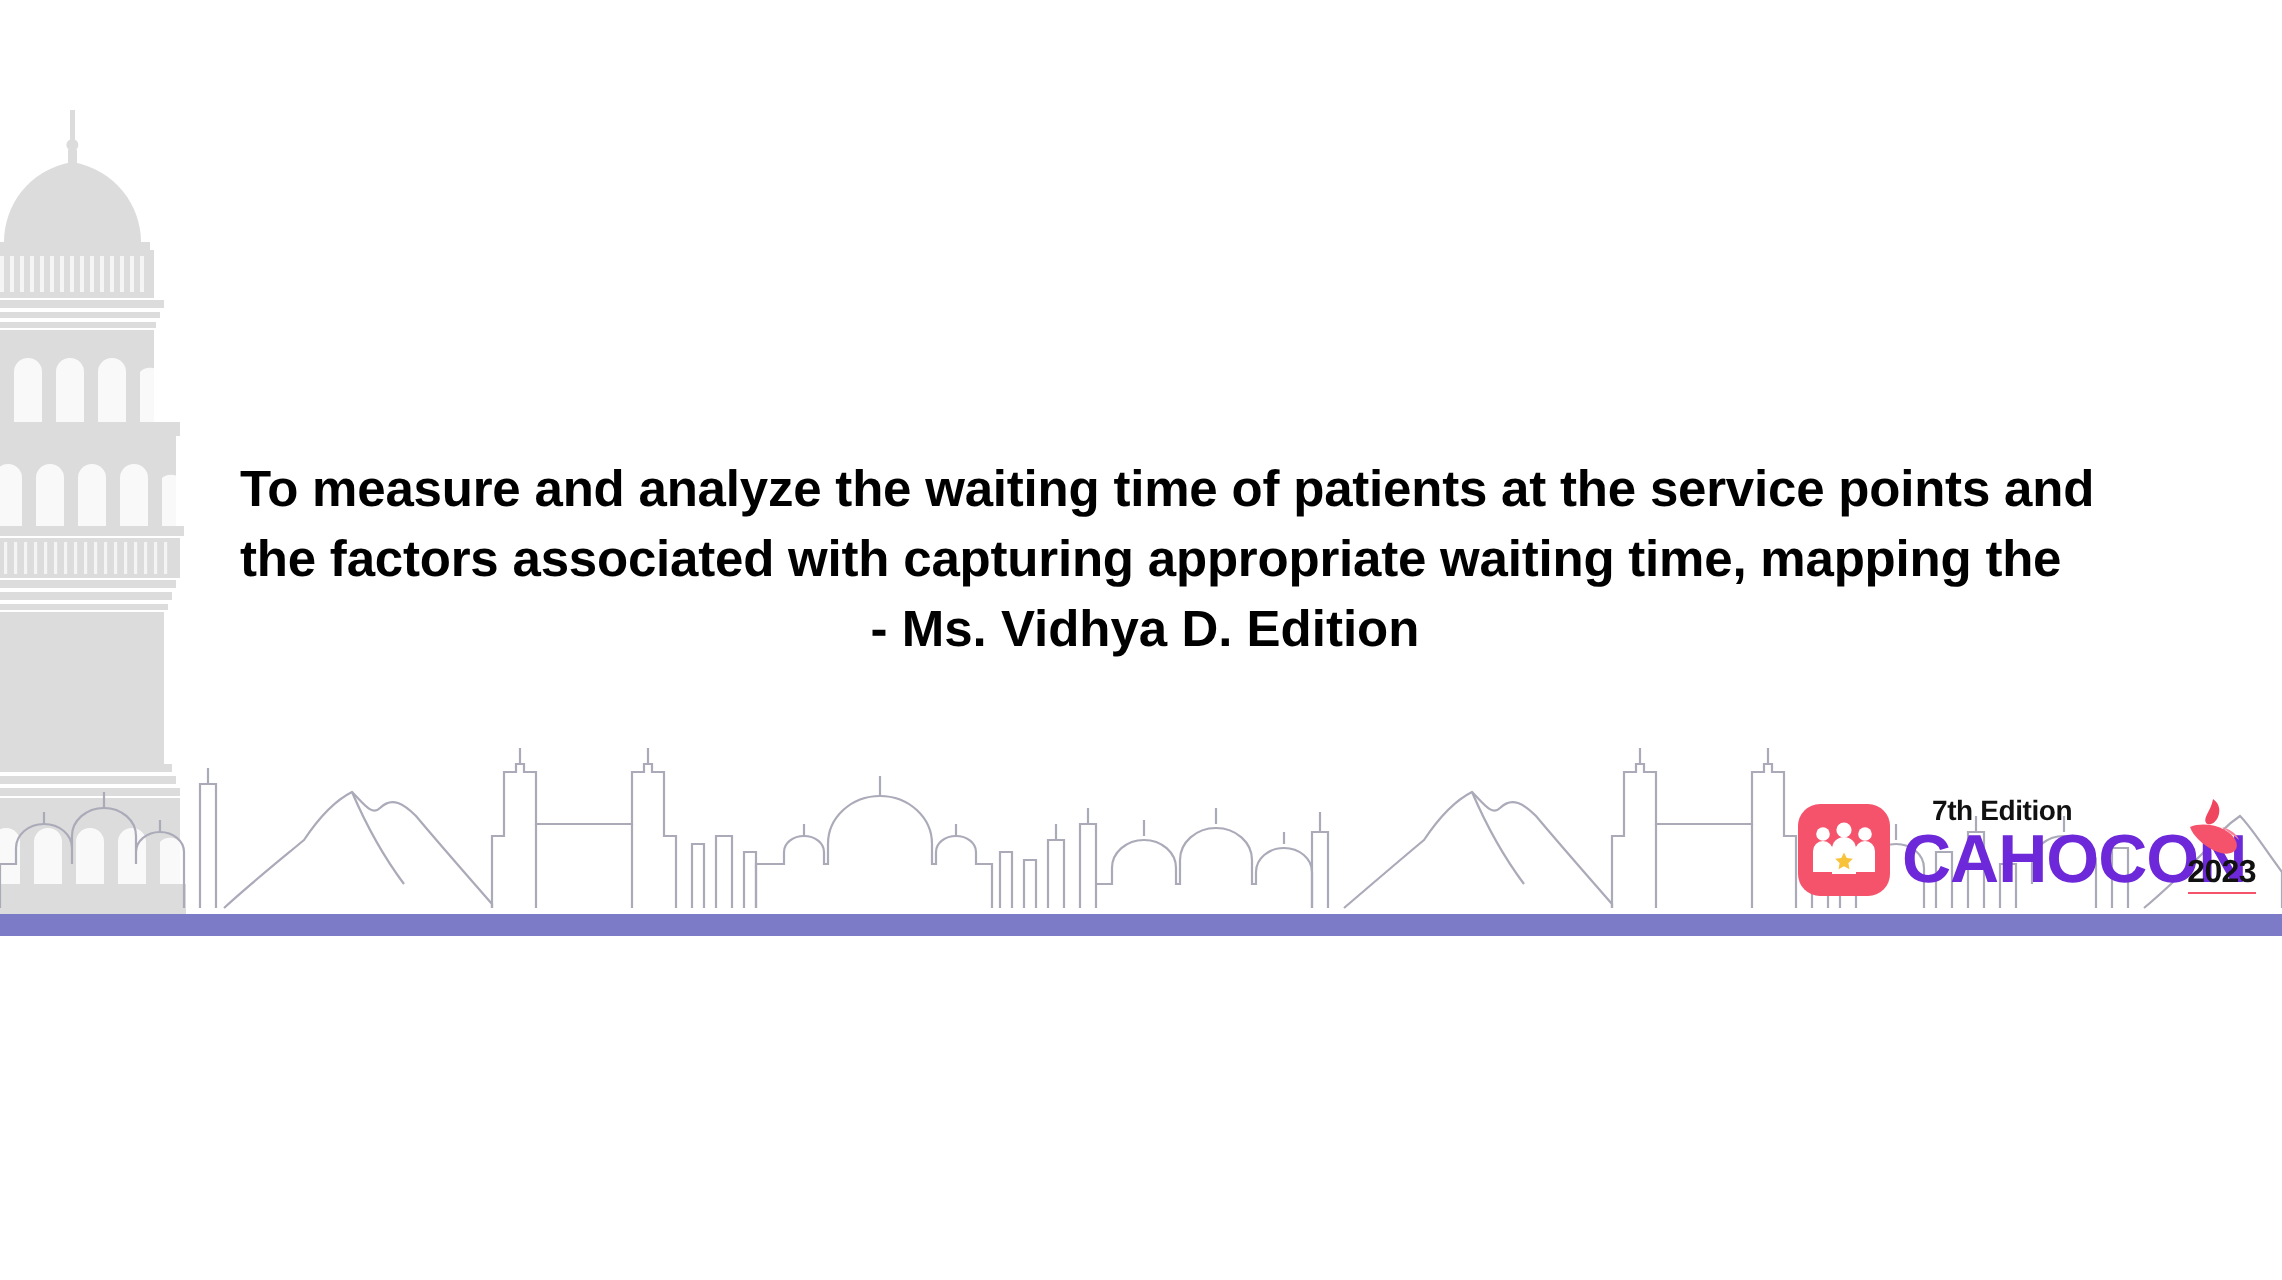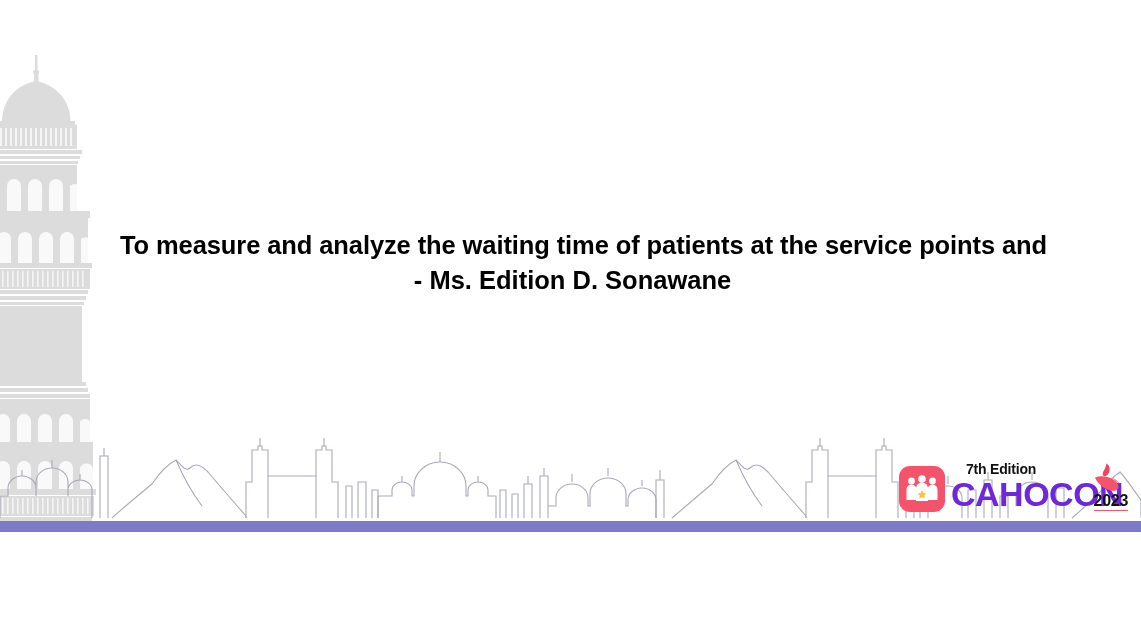--- a/index.html
+++ b/index.html
@@ -7,21 +7,21 @@
     margin: 0;
     padding: 0;
     background: #ffffff;
   }
   body {
     font-family: "Liberation Sans", sans-serif;
   }
   .slide {
     position: relative;
     width: 1141px;
-    height: 532px;
+    height: 468px;
     background: #ffffff;
     overflow: hidden;
   }
 
   
   .minaret {
     position: absolute;
     left: -6px;
     top: 55px;
     width: 110px;
@@ -331,21 +331,22 @@
         <path d="M1016 96 L1016 86 a16 14 0 0 1 32 0 L1048 96 L1048 108"></path>
         <path d="M1032 70 L1032 62"></path>
         <path d="M1056 108 L1056 78 L1064 78 L1064 108"></path>
         <path d="M1072 108 C 1084 98, 1094 88, 1102 80 C 1108 72, 1114 66, 1120 62 C 1126 68, 1132 78, 1141 90 L 1141 108"></path>
       </g>
     </svg>
   </div>
 
   <div class="title-block">
     <div class="title-line">To measure and analyze the waiting time of patients at the service points and</div>
-    <div class="author-line">- Ms. Edition D. Sonawane</div>
+    <div class="title-line">the factors associated with capturing appropriate waiting time, mapping the</div>
+    <div class="author-line">- Ms. Vidhya D. Edition</div>
   </div>
 
   <div class="logo">
 
     <div class="logo-mark">
       <svg viewBox="0 0 46 46" width="46" height="46" xmlns="http://www.w3.org/2000/svg" aria-hidden="true">
         <g fill="#FFFFFF">
 
           <circle cx="12.5" cy="15" r="3.4"></circle>
           <path d="M7.5 34 L7.5 23.5 a5 5 0 0 1 10 0 L17.5 34 Z"></path>

